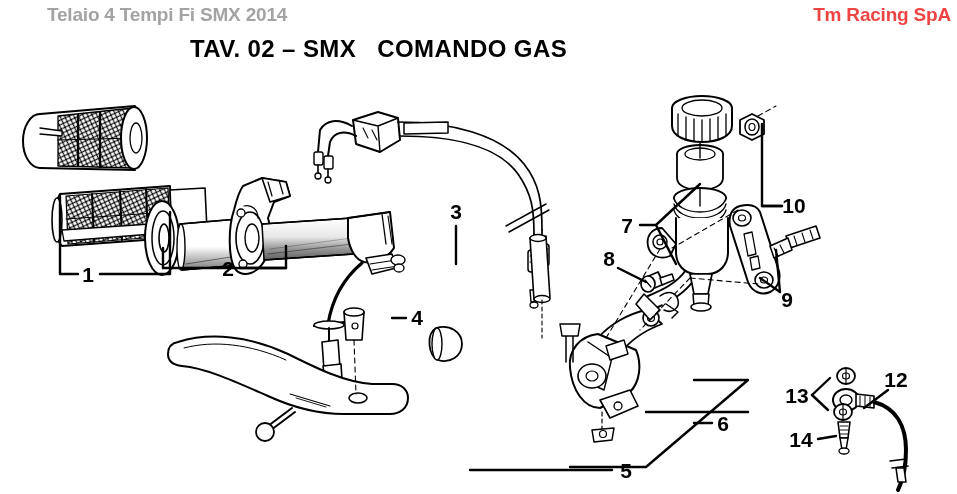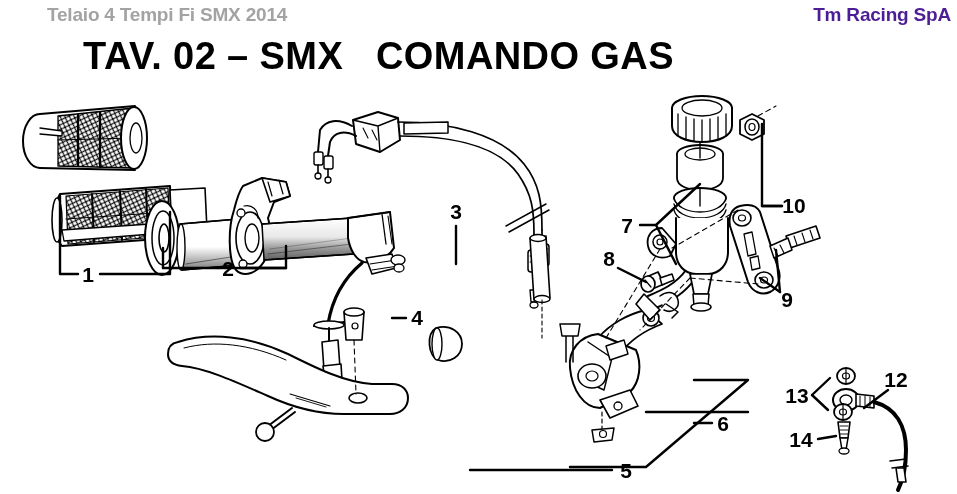--- a/index.html
+++ b/index.html
@@ -31,21 +31,21 @@
     white-space: nowrap;
   }
   #hdr-left { left: 4px; }
   #hdr-right { right: 6px; }
   #page-title {
     position: absolute;
     top: 35px;
     left: 0;
     width: 757px;
     text-align: center;
-    font-size: 38px;
+    font-size: 24px;
     font-weight: bold;
     color: #000000;
     letter-spacing: 0.4px;
     white-space: pre;
   }
   #diagram {
     position: absolute;
     left: 0;
     top: 78px;
     width: 957px;
@@ -59,21 +59,21 @@
     fill: #000000;
   }
 </style>
 </head>
 <body>
 
 <div id="page" style="background: rgb(255, 255, 255);">
 
   <div class="hdr" id="hdr-left" style="color: rgb(163, 163, 163); margin-left: 43px;">Telaio 4 Tempi Fi SMX 2014</div>
 
-  <div class="hdr" id="hdr-right" style="color: #4c1d95;">Tm Racing SpA</div>
+  <div class="hdr" id="hdr-right" style="color: #ef4444;">Tm Racing SpA</div>
 
   <div id="page-title" style="color: rgb(0, 0, 0);">TAV. 02 – SMX   COMANDO GAS</div>
 
   <div id="diagram">
   <svg width="957" height="416" viewBox="0 0 957 416" xmlns="http://www.w3.org/2000/svg">
     <defs>
       <pattern id="knurl" width="6" height="6" patternUnits="userSpaceOnUse" patternTransform="rotate(20)">
         <path d="M0 0 L6 6 M6 0 L0 6" stroke="#000" stroke-width="1.1" fill="none"></path>
       </pattern>
       <linearGradient id="tubeShade" x1="0" y1="0" x2="0" y2="1">

